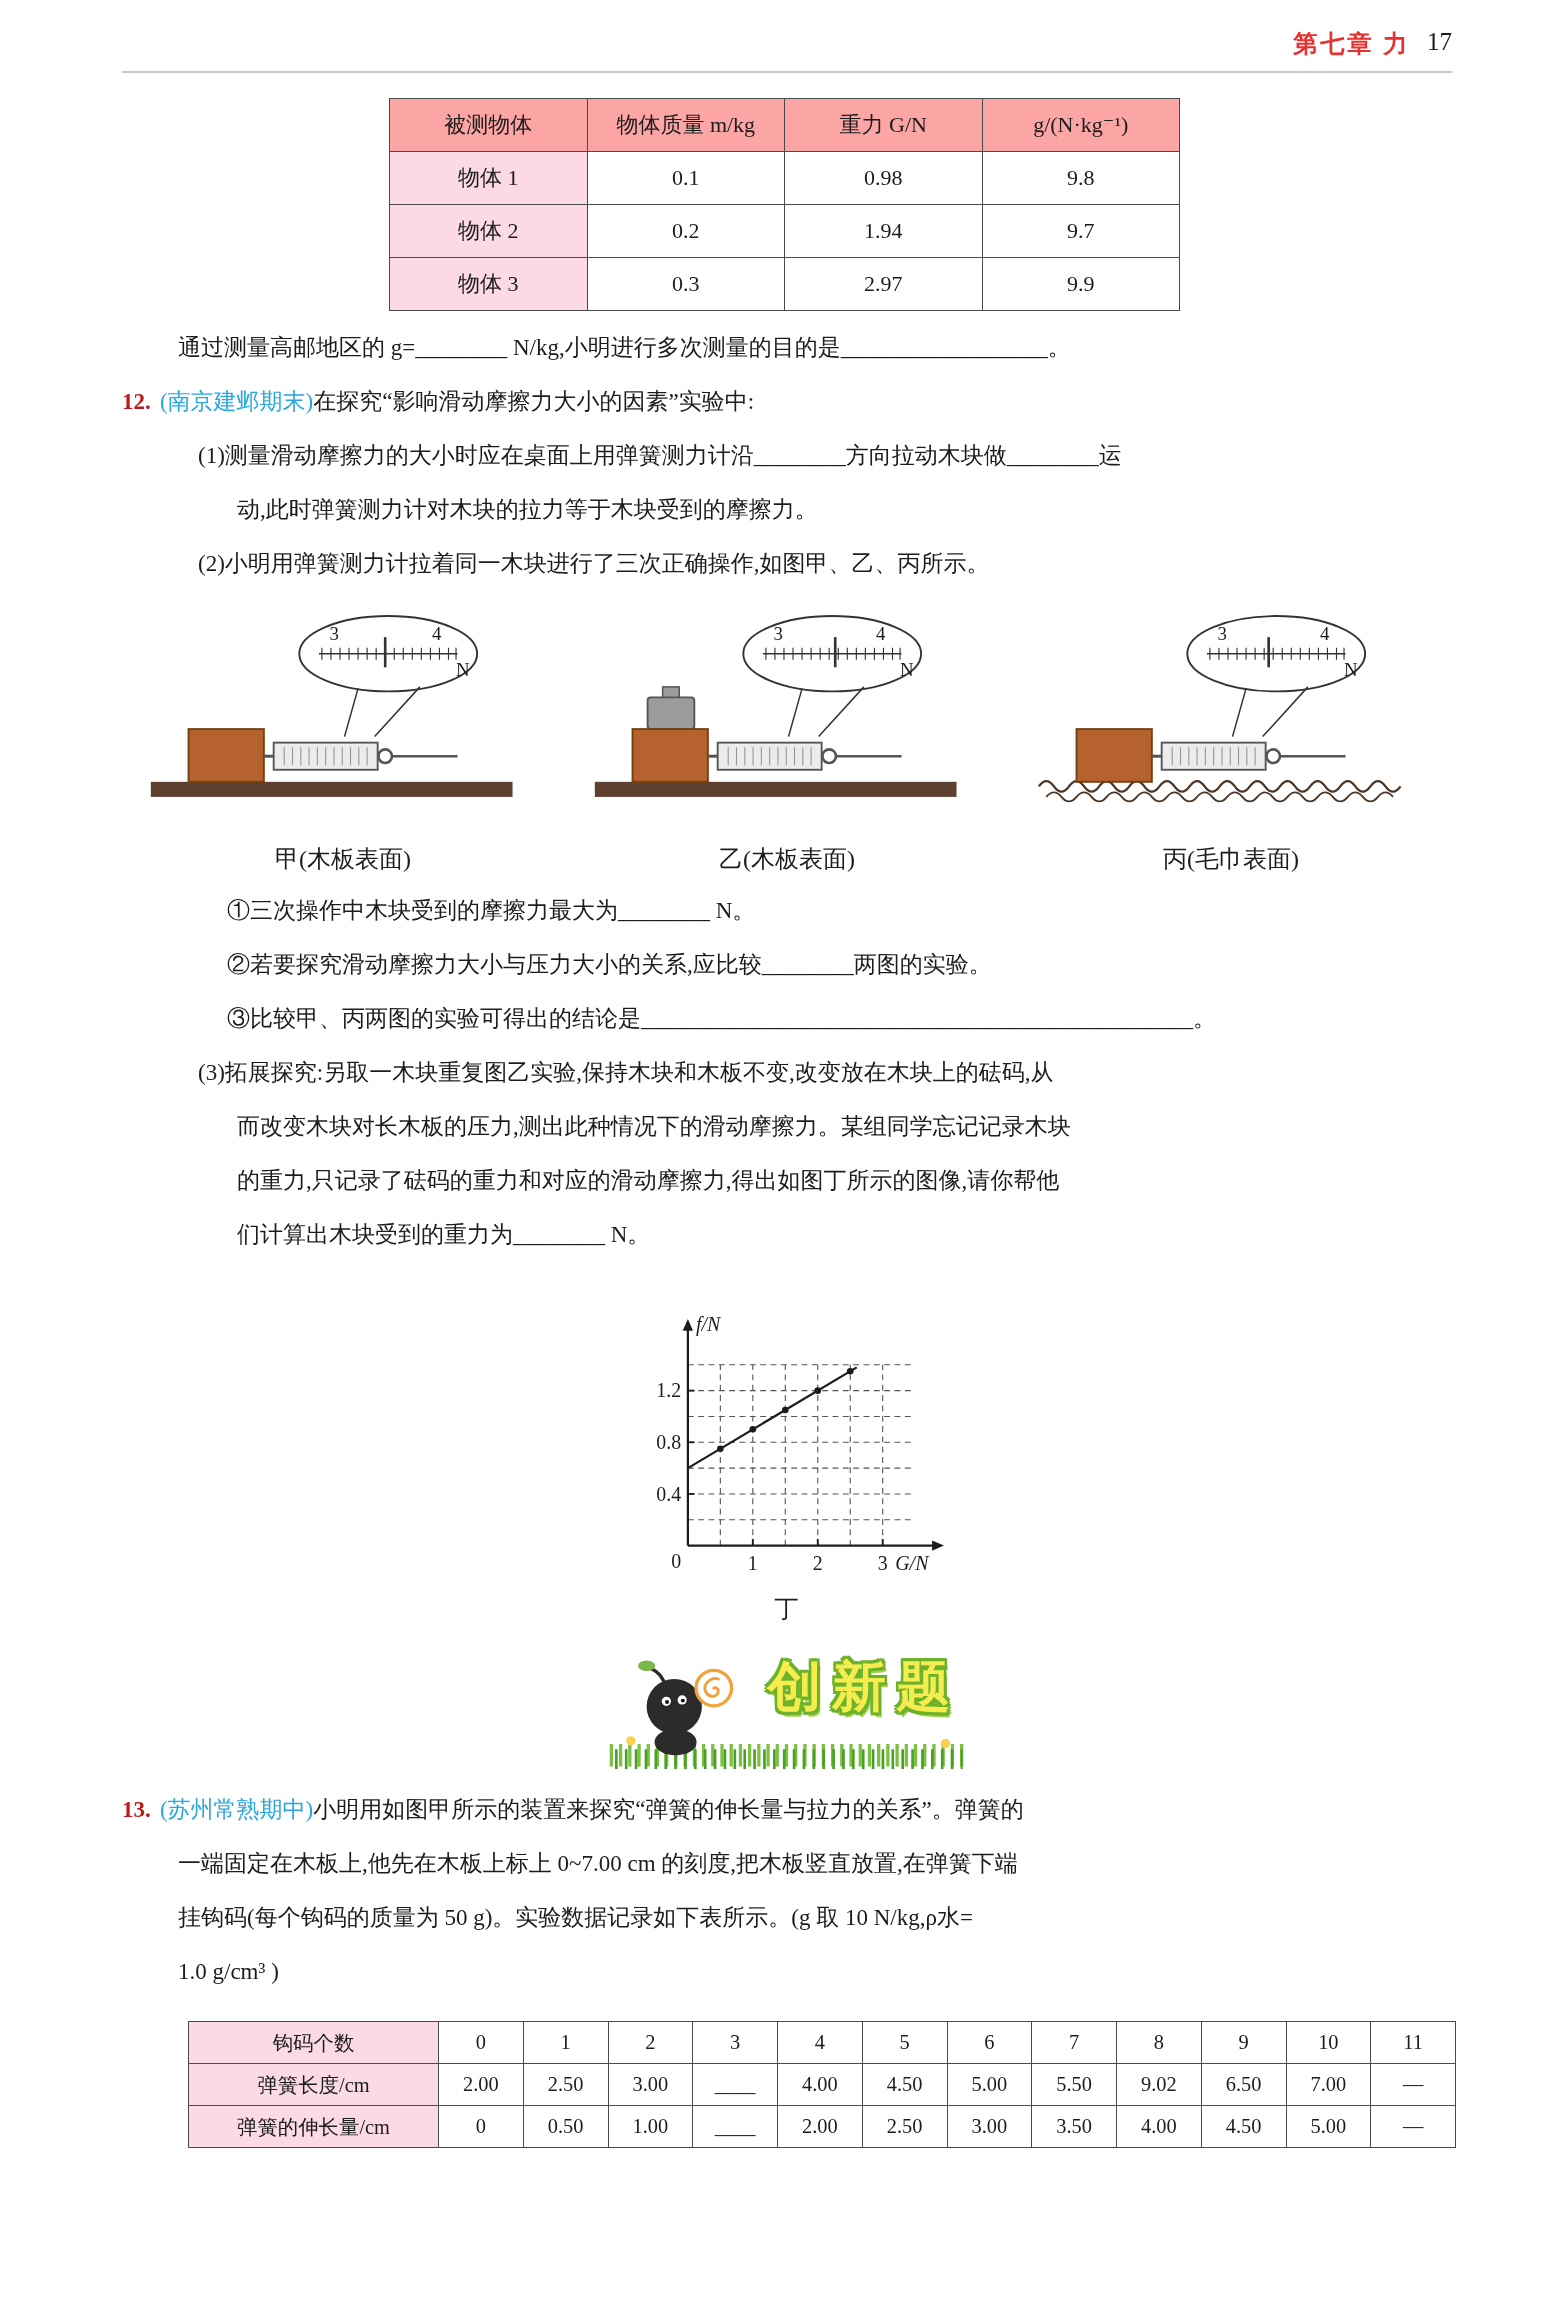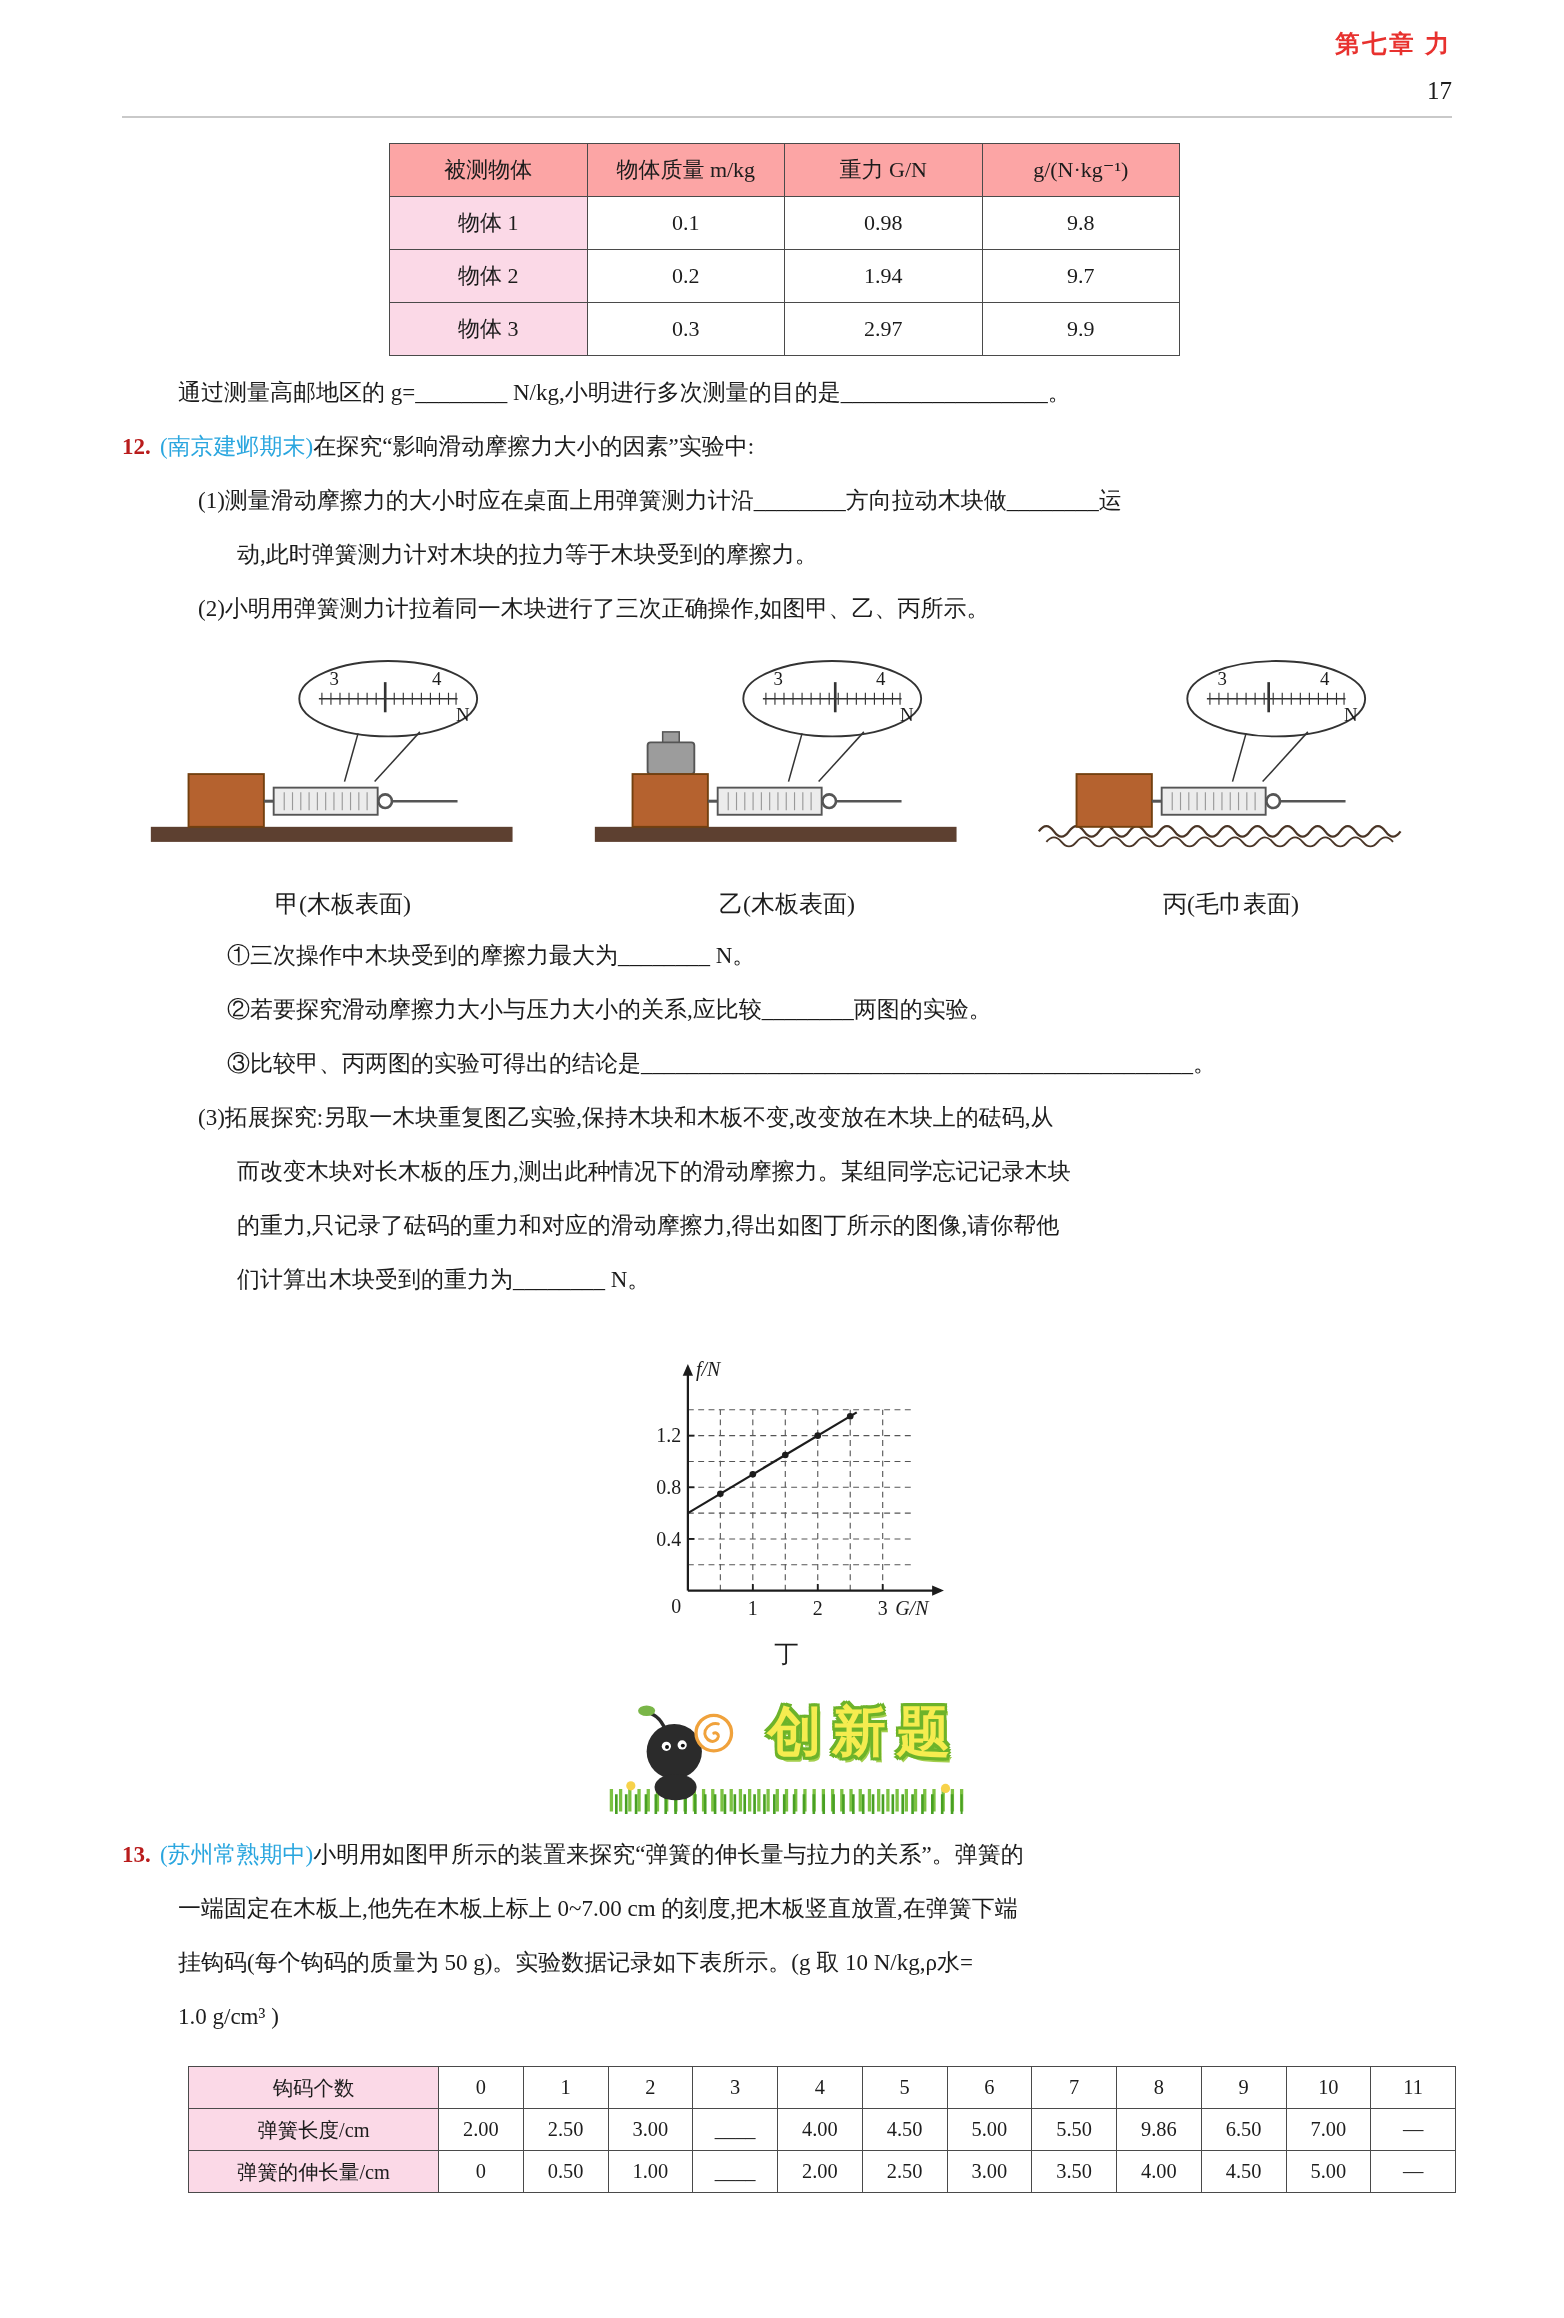--- a/index.html
+++ b/index.html
@@ -4,22 +4,22 @@
 <style>
   * { margin:0; padding:0; box-sizing:border-box; }
   html,body { background:#ffffff; }
   body {
     width:1564px; height:2319px; position:relative; overflow:hidden;
     font-family:"Liberation Serif","DejaVu Serif",serif; color:#1c1c1c;
   }
   .content { padding:28px 112px 0 122px; }
 
   
-  .hdr { display:flex; justify-content:flex-end; align-items:flex-end; gap:17px;
-         border-bottom:2px solid #c9c9c9; padding-bottom:10.5px;flex-direction:column; }
+  .hdr { display:flex; justify-content:flex-end; align-items:flex-start; gap:17px;
+         border-bottom:2px solid #c9c9c9; padding-bottom:10.5px; }
   .hdr .chap { color:#e8312e; font-weight:bold; font-size:24.4px; letter-spacing:2.6px; }
   .hdr .pg   { color:#1c1c1c; font-weight:normal; font-size:25px; }
 
   
   table { border-collapse:collapse; }
   .t1 { margin:25px 0 0 267px; width:791px; table-layout:fixed; }
   .t1 th,.t1 td { border:1.3px solid #4a4a4a; text-align:center; font-size:22px; height:53px; font-weight:normal; }
   .t1 th { background:#fca5a5; }
   .t1 td.rh { background:#fbd9e7; }
 
@@ -298,21 +298,21 @@
     <tr>
       <td class="rh">弹簧长度/cm</td>
       <td>2.00</td>
       <td>2.50</td>
       <td>3.00</td>
       <td>____</td>
       <td>4.00</td>
       <td>4.50</td>
       <td>5.00</td>
       <td>5.50</td>
-      <td>9.86</td>
+      <td>9.02</td>
       <td>6.50</td>
       <td>7.00</td>
       <td>—</td>
     </tr>
     <tr>
       <td class="rh">弹簧的伸长量/cm</td>
       <td>0</td>
       <td>0.50</td>
       <td>1.00</td>
       <td>____</td>

